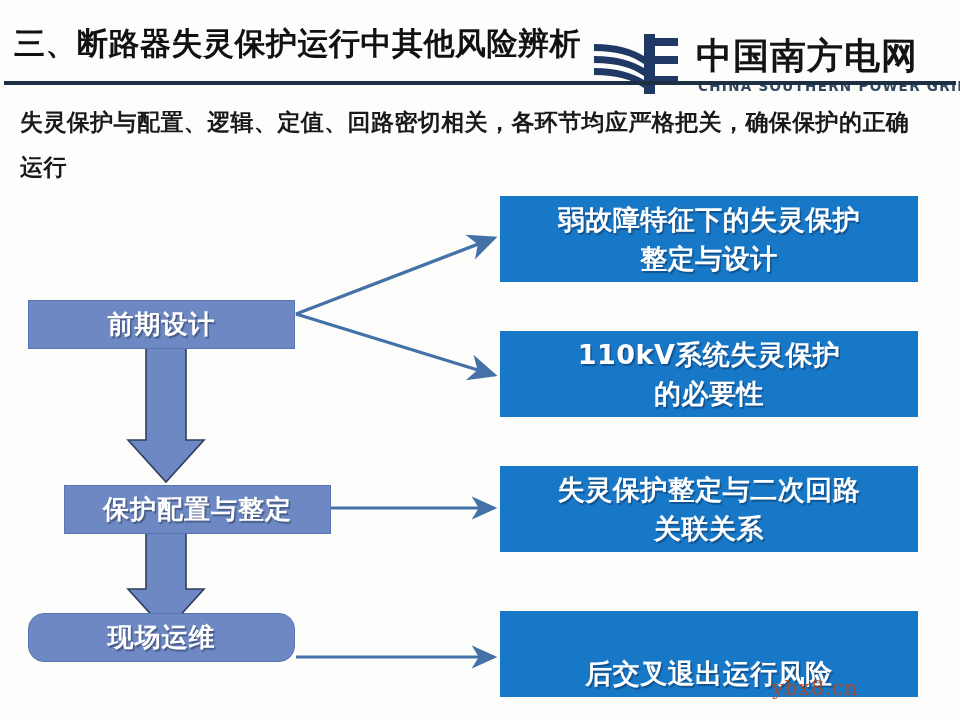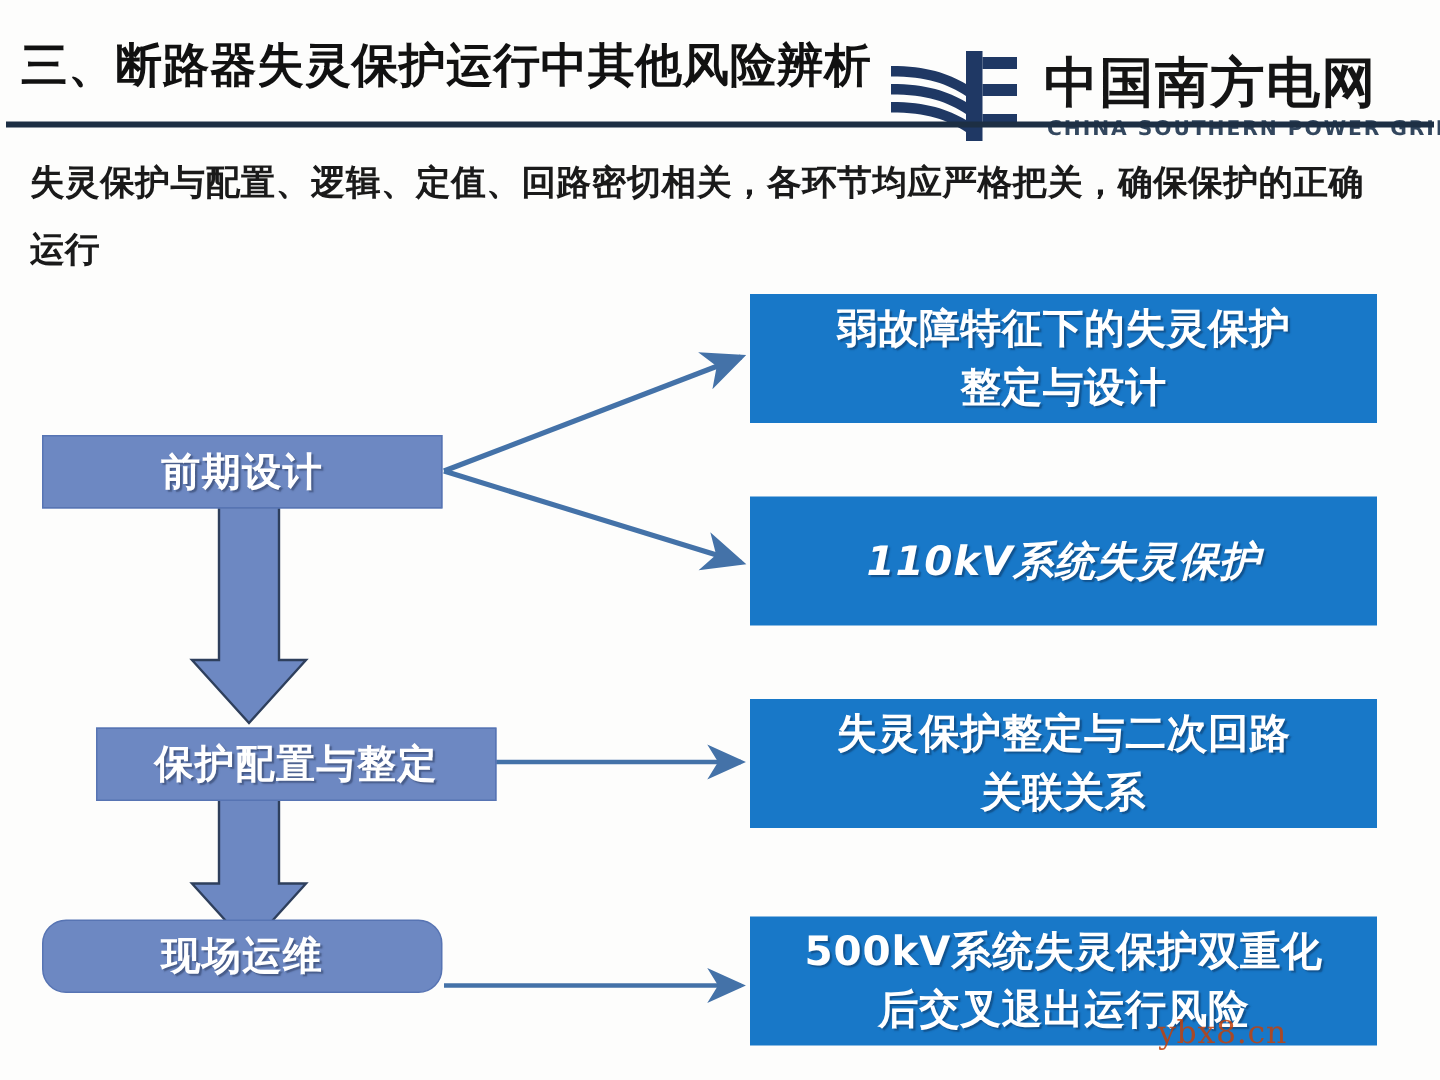--- a/index.html
+++ b/index.html
@@ -116,21 +116,21 @@
     border: 1px solid #5774b3;
     color: #ffffff;
     font-size: 26px;
     font-weight: bold;
     display: flex;
     align-items: center;
     justify-content: center;
     letter-spacing: 1px;
     text-shadow: 1.5px 1.5px 1px rgba(40,55,90,0.55);
   }
-  .stage-box.s1 { left: 28px; top: 105px; width: 265px; height: 47px; }
+  .stage-box.s1 { left: 28px; top: 115px; width: 265px; height: 47px; }
   .stage-box.s2 { left: 28px; top: 300px; width: 265px; height: 47px; margin-left: 36px; }
   .stage-box.s3 { left: 28px; top: 428px; width: 265px; height: 47px; border-radius: 16px; }
 
   
   .topic-box {
     position: absolute;
     left: 500px;
     width: 418px;
     background: #1878c8;
     color: #ffffff;
@@ -140,21 +140,21 @@
     text-align: center;
     display: flex;
     align-items: center;
     justify-content: center;
     padding: 12px 10px;
     box-sizing: border-box;
     letter-spacing: 0.5px;
     text-shadow: 1.5px 1.5px 1px rgba(10,45,85,0.5);
   }
   .topic-box.t1 { top: 11px;  height: 86px; }
-  .topic-box.t2 { top: 146px; height: 86px; font-style: italic; }
+  .topic-box.t2 { top: 146px; height: 86px; }
   .topic-box.t3 { top: 281px; height: 86px; }
   .topic-box.t4 { top: 426px; height: 86px; }
 
   
   .connectors {
     position: absolute;
     left: 0;
     top: 0;
     width: 960px;
     height: 535px;
@@ -231,33 +231,34 @@
     <div class="topic-box t1">
       <span>
         <span>弱故障特征下的失灵保护</span><br>
         <span>整定与设计</span>
       </span>
     </div>
 
     <div class="topic-box t2">
       <span>
         <span>110kV系统失灵保护</span><br>
+        <span>的必要性</span>
       </span>
     </div>
 
     <div class="topic-box t3">
       <span>
         <span>失灵保护整定与二次回路</span><br>
         <span>关联关系</span>
       </span>
     </div>
 
     <div class="topic-box t4">
       <span>
-        <span>500kV系统失灵保护双重化</span><br>
+        <br>
         <span>后交叉退出运行风险</span>
       </span>
     </div>
 
   </div>
 
   <div class="watermark">ybx8.cn</div>
 
 </div>
 

